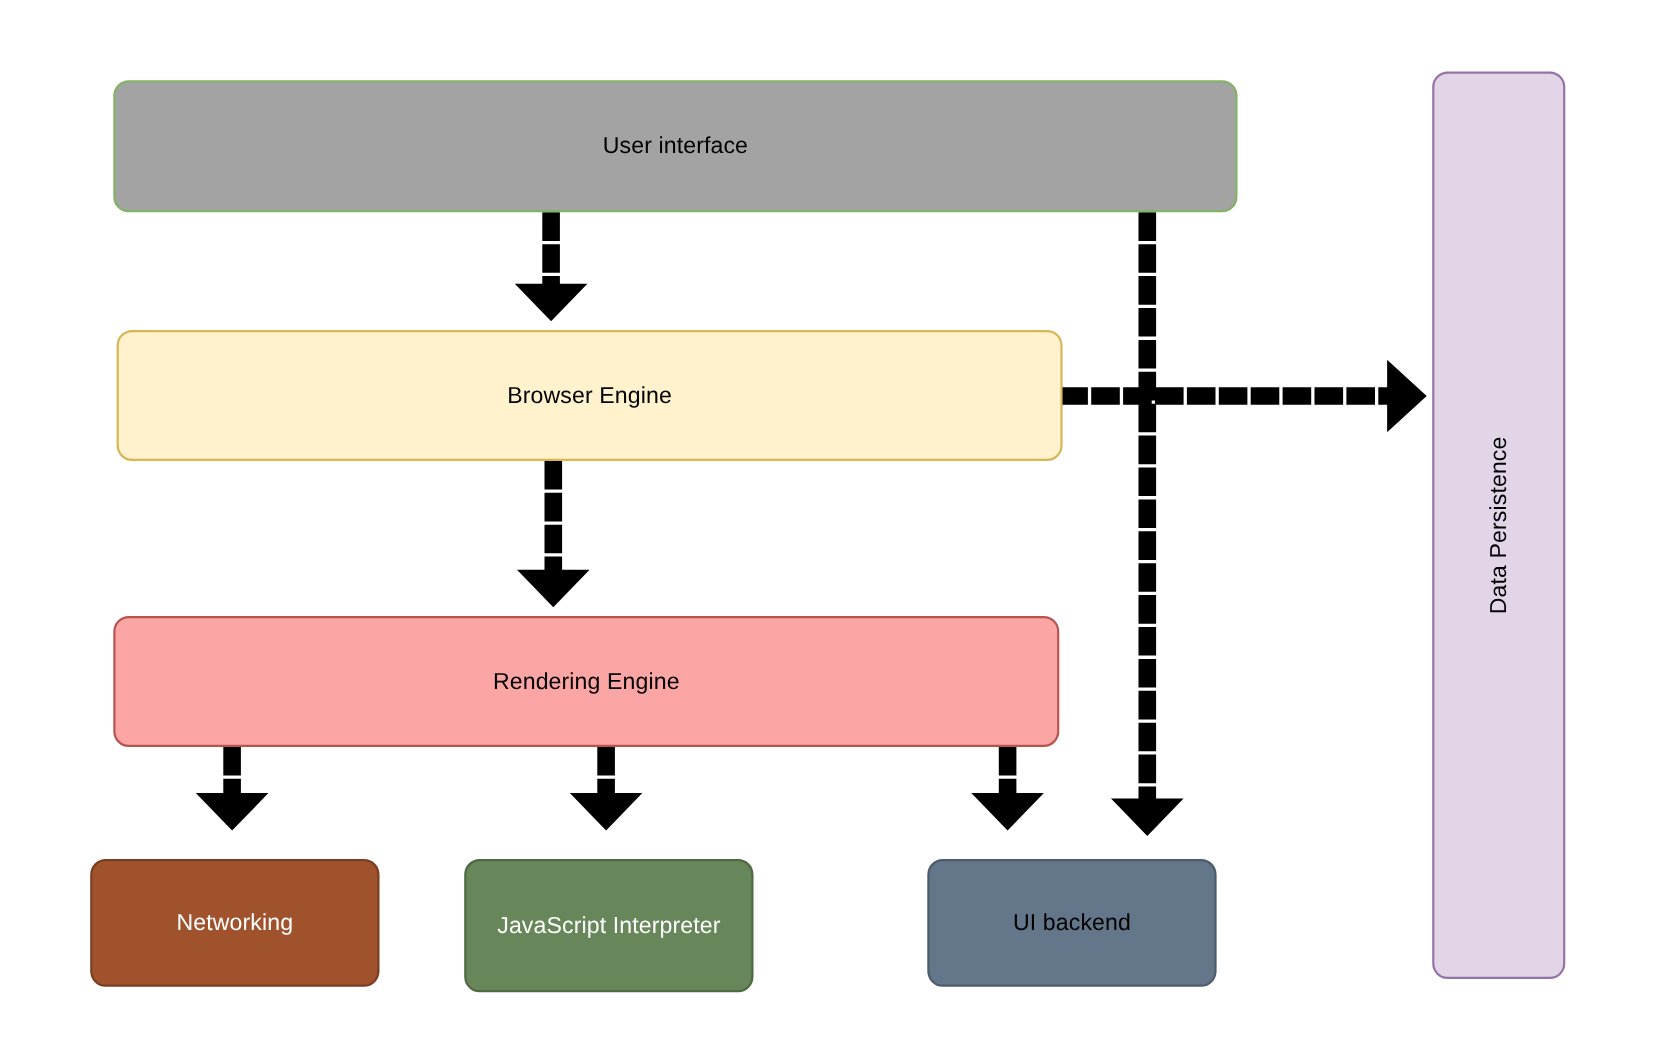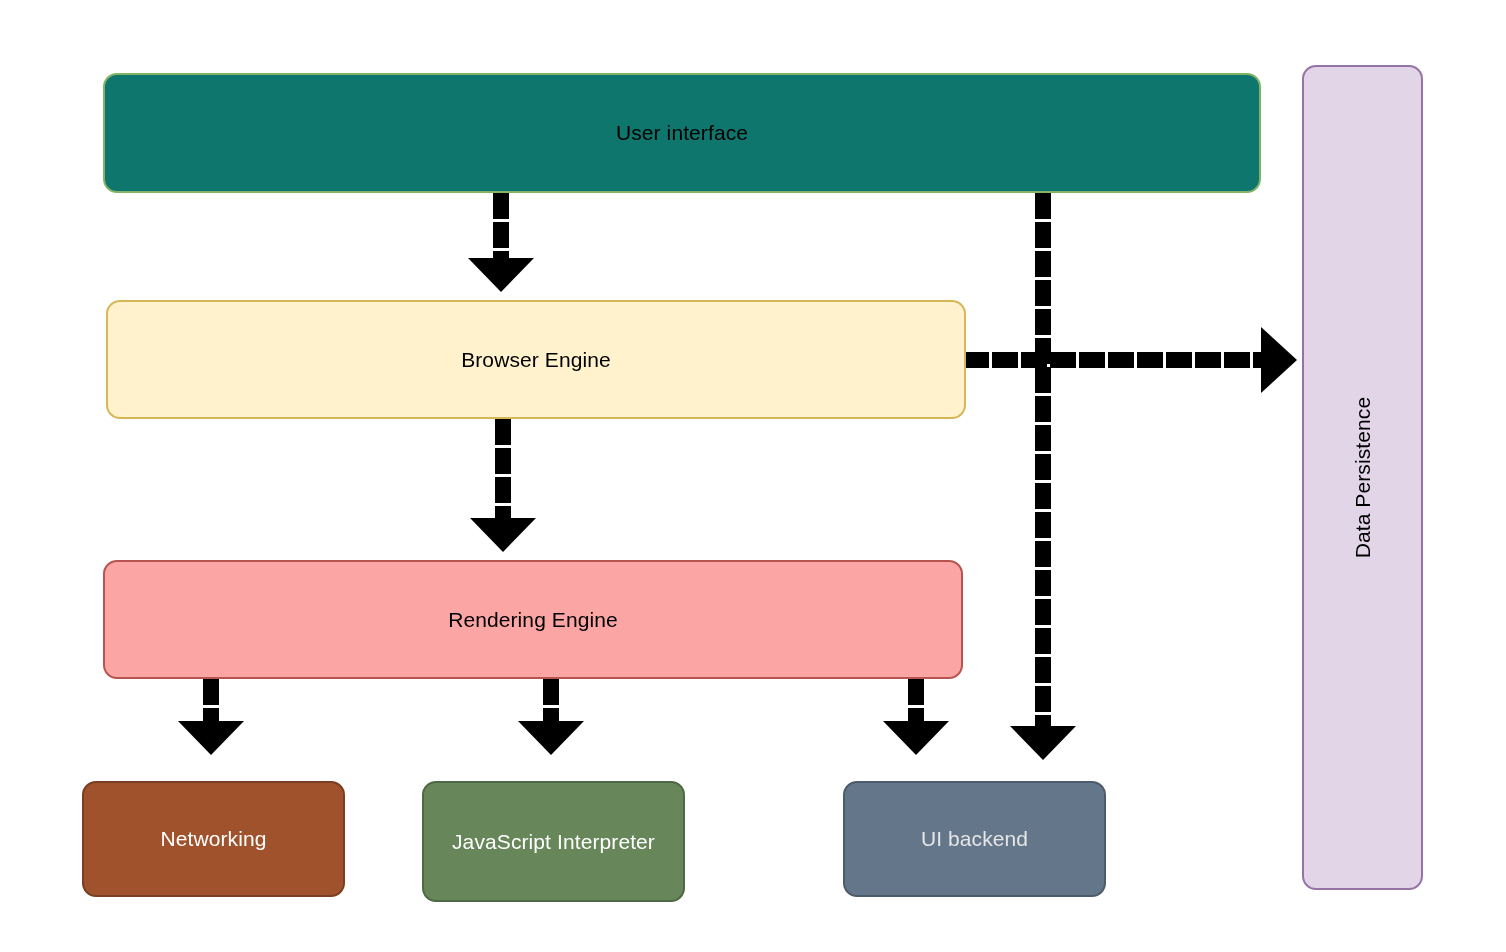--- a/index.html
+++ b/index.html
@@ -92,41 +92,41 @@
       <line x1="551" y1="679" x2="551" y2="722" stroke="#000000" stroke-width="16" stroke-dasharray="26 3"></line>
       <path d="M 518,721 L 584,721 L 551,755 Z" fill="#000000"></path>
     </g>
 
     <g>
       <line x1="916" y1="679" x2="916" y2="722" stroke="#000000" stroke-width="16" stroke-dasharray="26 3"></line>
       <path d="M 883,721 L 949,721 L 916,755 Z" fill="#000000"></path>
     </g>
   </svg>
 
-  <div class="node" style="left: 103px; top: 73px; width: 1158px; height: 120px; background: #0f766e; border-color: rgb(130, 179, 102); color: rgb(0, 0, 0);">
+  <div class="node" style="left: 103px; top: 73px; width: 1022px; height: 120px; background: #a3a3a3; border-color: rgb(130, 179, 102); color: rgb(0, 0, 0);">
     <span class="node-label">User interface</span>
   </div>
 
   <div class="node" style="left: 106px; top: 300px; width: 860px; height: 119px; background: rgb(255, 242, 204); border-color: rgb(214, 182, 86); color: rgb(0, 0, 0);">
     <span class="node-label">Browser Engine</span>
   </div>
 
   <div class="node" style="left: 103px; top: 560px; width: 860px; height: 119px; background: #fca5a5; border-color: rgb(184, 84, 80); color: rgb(0, 0, 0);">
     <span class="node-label">Rendering Engine</span>
   </div>
 
   <div class="node" style="left: 82px; top: 781px; width: 263px; height: 116px; background: rgb(160, 82, 45); border-color: rgb(122, 62, 34); color: rgb(255, 255, 255);">
     <span class="node-label">Networking</span>
   </div>
 
   <div class="node" style="left: 422px; top: 781px; width: 263px; height: 121px; background: rgb(103, 135, 90); border-color: rgb(78, 105, 68); color: #ffffff;">
     <span class="node-label">JavaScript Interpreter</span>
   </div>
 
-  <div class="node" style="left: 843px; top: 781px; width: 263px; height: 116px; background: rgb(100, 118, 137); border-color: rgb(77, 92, 107); color: #e5e5e5;">
+  <div class="node" style="left: 843px; top: 781px; width: 263px; height: 116px; background: rgb(100, 118, 137); border-color: rgb(77, 92, 107); color: #000000;">
     <span class="node-label">UI backend</span>
   </div>
 
   <div class="node vertical" style="left: 1302px; top: 65px; width: 121px; height: 825px; background: rgb(225, 213, 231); border-color: rgb(150, 115, 166); color: rgb(0, 0, 0);">
     <span class="node-label">Data Persistence</span>
   </div>
 
 </div>
 
 </body></html>

